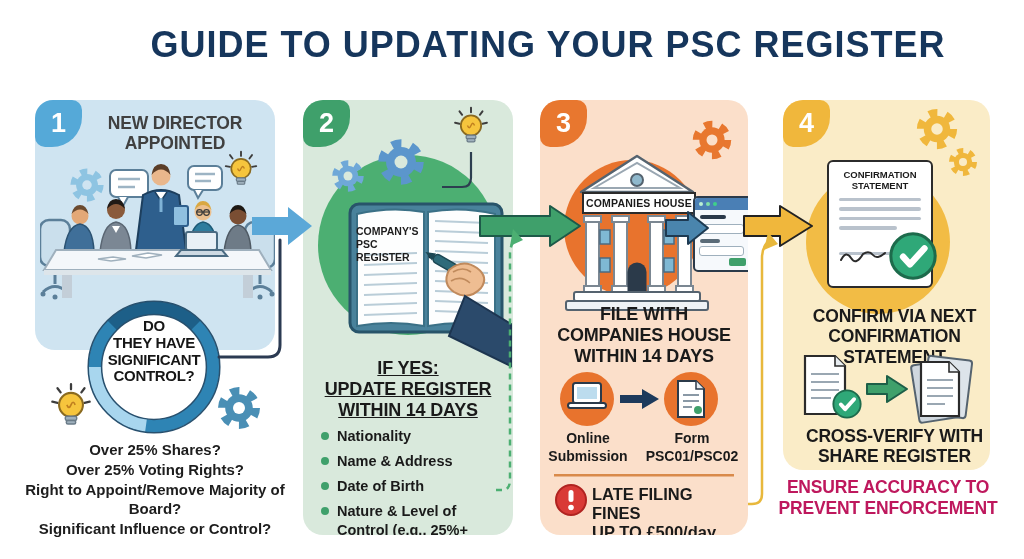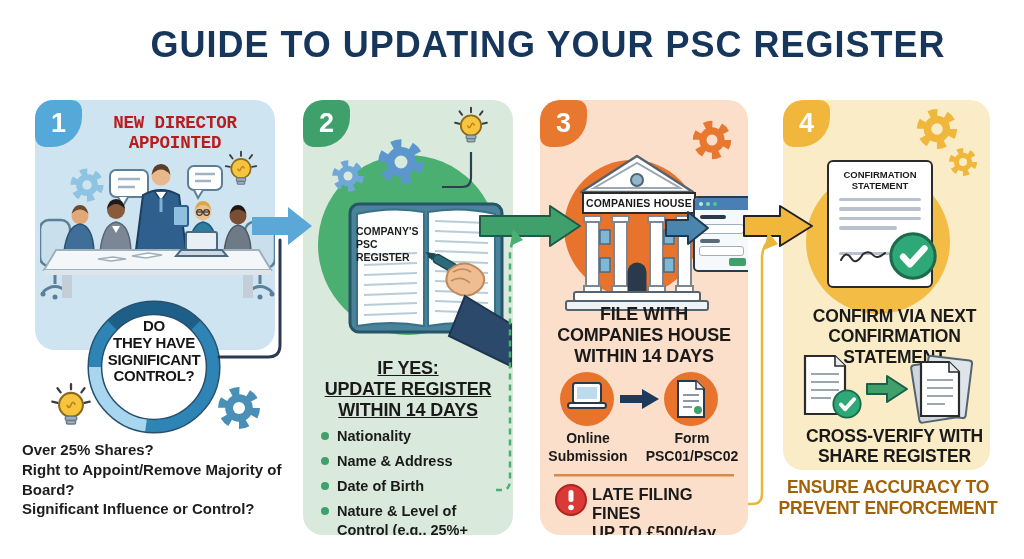--- a/index.html
+++ b/index.html
@@ -11,23 +11,23 @@
   .card{position:absolute;border-radius:20px;overflow:hidden;}
   .c1{left:35px;top:100px;width:240px;height:250px;background:#cfe4f1;overflow:visible;}
   .c2{left:303px;top:100px;width:210px;height:435px;background:#d9e9dc;}
   .c3{left:540px;top:100px;width:208px;height:435px;background:#fbdfca;}
   .c4{left:783px;top:100px;width:207px;height:370px;background:#faecc7;}
   .badge{position:absolute;left:0;top:0;width:47px;height:47px;display:flex;align-items:center;
          justify-content:center;color:#fff;font-weight:800;font-size:27px;
          border-radius:18px 10px 30px 10px;}
   .bg1{background:#55a9d8}.bg2{background:#3fa06b}.bg3{background:#e8772f}.bg4{background:#f0b73c}
   .h-step{font-weight:800;font-size:18px;line-height:1.16;color:#1a1a1a;text-align:center;letter-spacing:-0.2px;}
-  .h-navy{color:#b91c1c;font-size:17.5px;font-family:Liberation Mono, monospace;}
+  .h-navy{color:#404040;font-size:17.5px;}
   .circle-text{font-size:15px;font-weight:800;line-height:1.12;text-align:center;color:#161616;letter-spacing:-0.3px;}
-  .questions p{margin:0;font-size:15px;font-weight:600;line-height:1.32;color:#1d1d1d;}
+  .questions p{margin:0;font-size:15px;font-weight:600;line-height:1.32;color:#1d1d1d;text-align:center;}
   .book-label{font-size:10.5px;font-weight:800;line-height:1.25;text-align:left;color:#1d1d1d;}
   .bullets{margin:0;padding:0;list-style:none;}
   .bullets li{display:flex;gap:8px;margin-bottom:7px;font-size:14.5px;font-weight:600;line-height:1.25;color:#1a1a1a;}
   .bullets .dot{flex:0 0 8px;width:8px;height:8px;border-radius:50%;background:#3fa06b;margin-top:5px;}
   .sign-label{background:#fff;border:2.5px solid #2b2b2b;font-size:10.5px;font-weight:800;
               text-align:center;letter-spacing:0.2px;padding:3px 0;color:#1a1a1a;}
   .iconlabel{font-size:14px;font-weight:700;text-align:center;line-height:1.25;color:#1a1a1a;}
   .warn{font-size:16.5px;font-weight:800;line-height:1.15;color:#1a1a1a;}
   .fw{position:absolute;left:153px;top:96px;width:55px;height:72px;background:#f6f9fc;
       border:2px solid #2b3a4a;border-radius:5px;overflow:hidden;}
@@ -35,21 +35,21 @@
            align-items:center;gap:3px;padding-left:4px;}
   .fw-head i{width:4px;height:4px;border-radius:50%;display:block;}
   .fw-bar{position:absolute;background:#2b3a4a;border-radius:2px;height:4px;}
   .fw-input{position:absolute;background:#fff;border:1.5px solid #9fb0bd;border-radius:3px;height:8px;}
   .fw-btn{position:absolute;background:#3fa06b;border-radius:2px;width:17px;height:8px;right:4px;bottom:4px;}
   .doc4{position:absolute;left:44px;top:60px;width:102px;height:124px;background:#fff;
         border:2.5px solid #2b2b2b;border-radius:6px;}
   .doc4-title{margin-top:7px;font-size:9.5px;font-weight:800;line-height:1.2;text-align:center;color:#1a1a1a;}
   .dline{height:3.5px;background:#b9c2cc;border-radius:2px;margin:6px 10px 0 10px;}
   .dline.short{margin-right:34px;}
-  .footer4{font-size:17.5px;font-weight:800;line-height:1.2;text-align:center;color:#a16207;letter-spacing:-0.2px;}
+  .footer4{font-size:17.5px;font-weight:800;line-height:1.2;text-align:center;color:#be185d;letter-spacing:-0.2px;}
 </style>
 </head>
 <body>
 
 <svg width="0" height="0" style="position:absolute">
   <defs>
     <symbol id="gear" viewBox="-20 -20 40 40">
       <circle r="13.5" fill="none" stroke="currentColor" stroke-width="8" stroke-dasharray="7 7.13"></circle>
       <circle r="11.5" fill="currentColor"></circle>
       <circle r="5" fill="var(--hole,#ffffff)"></circle>
@@ -176,20 +176,21 @@
 
   <svg class="abs" style="left:48px;top:382px" width="46" height="54" viewBox="-22 -24 44 52">
       <use href="#bulb" x="-22" y="-24" width="44" height="52"></use>
     </svg>
   <svg class="abs" style="left:215px;top:384px" width="48" height="48" viewBox="-20 -20 40 40" style2="">
       <use href="#gear" x="-20" y="-20" width="40" height="40" style="color:#4a8fb5;--hole:#ffffff"></use>
     </svg>
 
   <div class="abs questions" style="left:22px;top:440px;width:266px;">
     <p>Over 25% Shares?</p>
+    <p>Over 25% Voting Rights?</p>
     <p>Right to Appoint/Remove Majority of Board?</p>
     <p>Significant Influence or Control?</p>
   </div>
 
   <section class="card c2">
     <svg class="abs" style="left:0;top:0" width="210" height="435" viewBox="0 0 210 435">
       <circle cx="105" cy="145" r="90" fill="#4caf72"></circle>
       <use href="#gear" x="27" y="58" width="36" height="36" style="color:#6fa8d8;--hole:#d9e9dc"></use>
       <use href="#gear" x="72" y="36" width="52" height="52" style="color:#5b96cc;--hole:#d9e9dc"></use>
       <use href="#bulb" x="148" y="6" width="40" height="46"></use>

